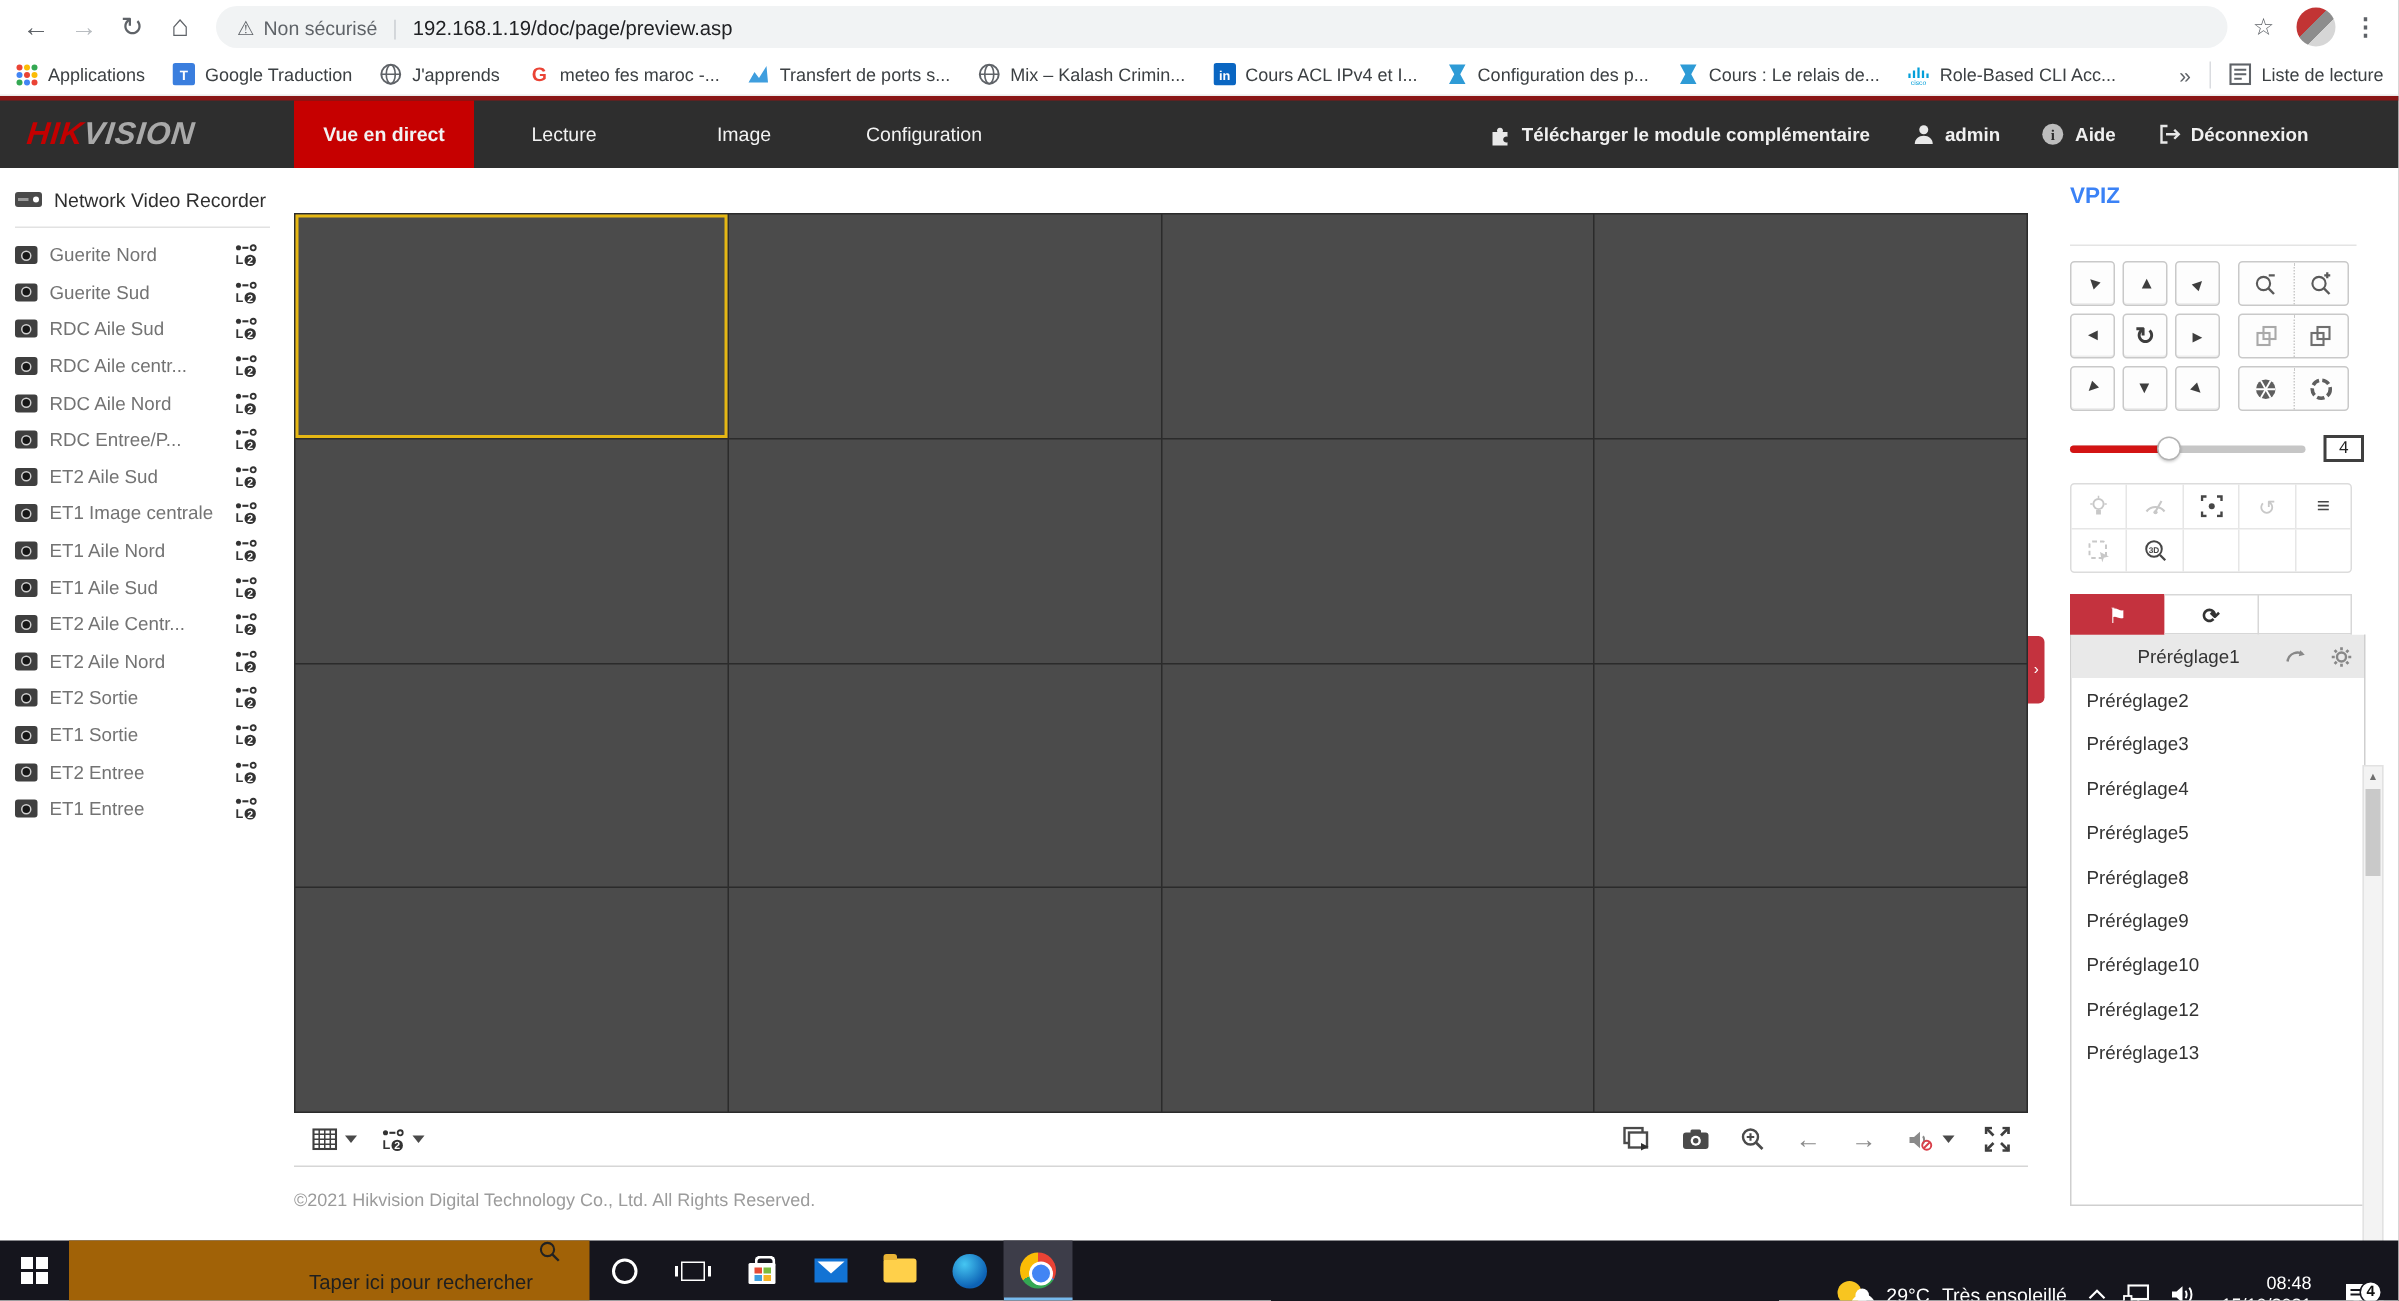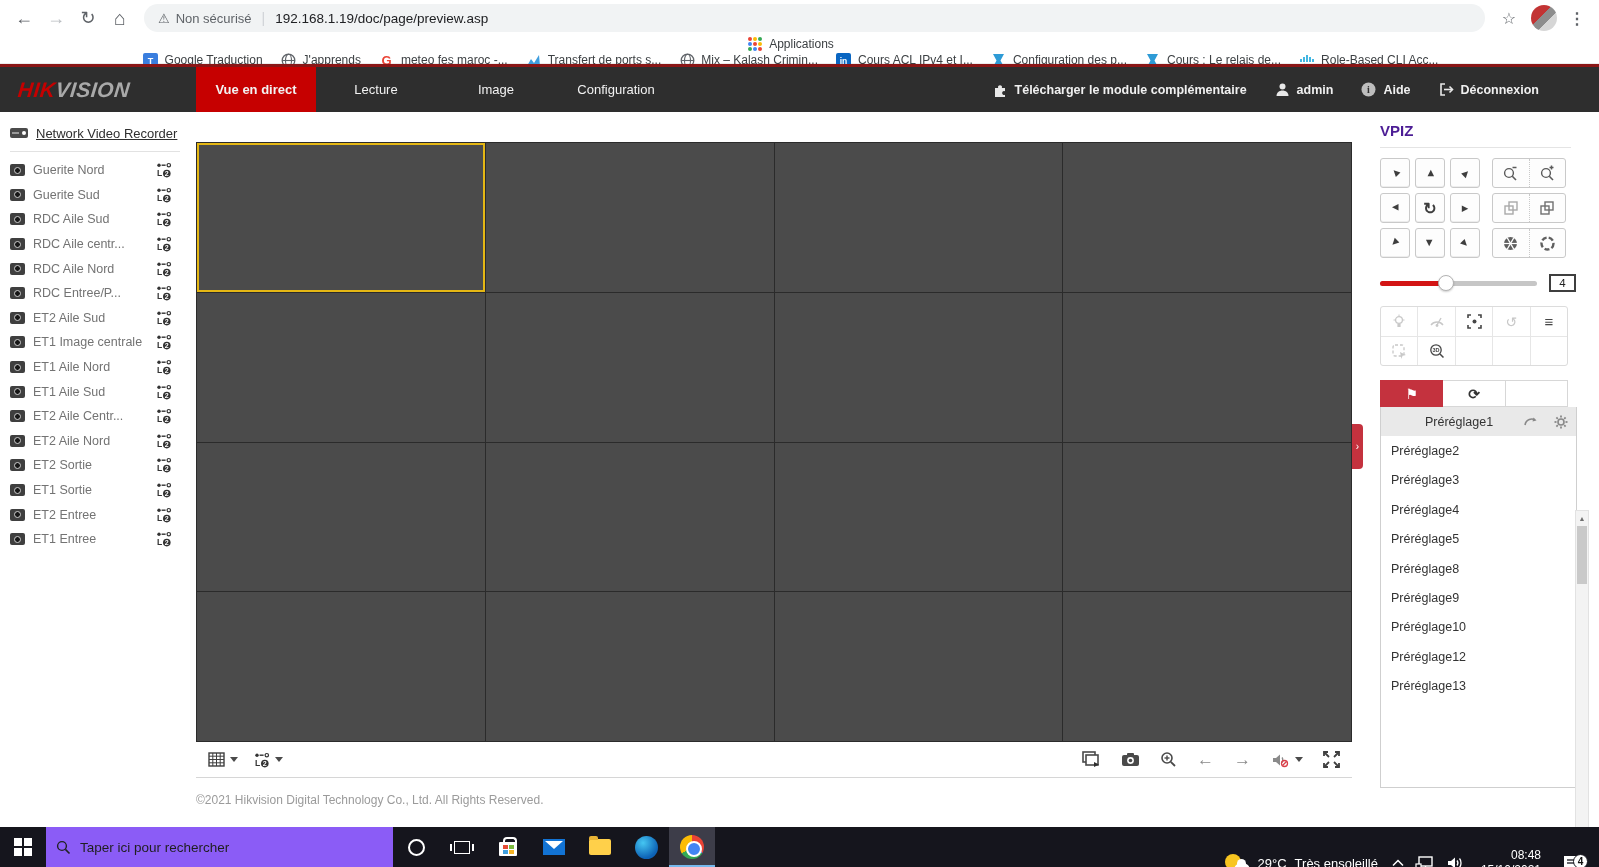--- a/index.html
+++ b/index.html
@@ -17,21 +17,21 @@
     display:flex; align-items:center; padding:0 14px; font-size:13px; color:#5f6368; }
   .url-pill .warn { font-size:13px; margin-right:6px; color:#5f6368; }
   .url-pill .sep { color:#cfd2d6; margin:0 10px; font-size:14px; }
   .url-text { color:#202124; font-size:13.5px; }
   .avatar { width:26px; height:26px; border-radius:50%; margin:0 6px;
     background:linear-gradient(135deg,#c23434 0 42%,#8d8d8d 42% 62%,#d6d6d6 62%); }
   .kebab { font-size:16px; color:#5f6368; font-weight:bold; padding:0 6px; }
 
   
   .bookmarks { position:absolute; top:36px; left:0; width:100%; height:28px; background:#fff;
-    display:flex; align-items:center; padding:0 10px; border-bottom:1px solid #ececec;flex-direction:column; }
+    display:flex; align-items:center; padding:0 10px; border-bottom:1px solid #ececec; }
   .bm-item { display:flex; align-items:center; margin-right:18px; cursor:pointer; white-space:nowrap; }
   .bm-label { font-size:12px; color:#3c4043; margin-left:6px; }
   .fav { width:16px; height:16px; display:inline-flex; align-items:center; justify-content:center; }
   .apps-grid { display:grid; grid-template-columns:repeat(3,4px); grid-template-rows:repeat(3,4px); gap:1px; }
   .apps-grid i { border-radius:50%; }
   .bm-right { margin-left:auto; display:flex; align-items:center; }
   .bm-overflow { color:#5f6368; font-size:14px; margin-right:12px; }
   .bm-vsep { width:1px; height:18px; background:#dadce0; margin-right:12px; }
 
   
@@ -46,21 +46,21 @@
   .hik-right { margin-left:auto; display:flex; align-items:center; gap:28px; padding-right:60px; }
   .hik-link { display:flex; align-items:center; gap:7px; color:#f0f0f0; font-size:12.5px;
     font-weight:bold; cursor:pointer; }
 
   
   .content { position:absolute; top:112px; left:0; width:100%; height:715px; background:#fff; }
 
   
   .sidebar { position:absolute; left:0; top:0; width:190px; height:100%; padding:8px 0 0 10px; }
   .dev-row { display:flex; align-items:center; gap:8px; height:26px; }
-  .dev-label { font-size:13px; color:#2f2f2f;text-decoration:underline; }
+  .dev-label { font-size:13px; color:#2f2f2f; }
   .nvr-ico { width:18px; height:10px; background:#4a4a4a; border-radius:2px; position:relative; }
   .nvr-ico::after { content:""; position:absolute; right:2px; top:3px; width:4px; height:4px;
     border-radius:50%; background:#fff; }
   .nvr-ico::before { content:""; position:absolute; left:2px; top:4px; width:7px; height:2px;
     background:#9a9a9a; }
   .side-div { border-bottom:1px solid #e2e2e2; margin:5px 10px 6px 0; }
   .cam-row { display:flex; align-items:center; height:24.6px; padding-right:18px; cursor:pointer; }
   .cam-ico { width:15px; height:12px; background:#3f3f3f; border-radius:2px; position:relative;
     flex:0 0 15px; }
   .cam-ico::after { content:""; position:absolute; left:4px; top:2.5px; width:5px; height:5px;
@@ -83,21 +83,21 @@
     border-bottom:1px solid #d6d6d6; }
   .tool-btn { display:flex; align-items:center; margin-right:16px; cursor:pointer; }
   .caret { width:0; height:0; border-left:4px solid transparent; border-right:4px solid transparent;
     border-top:5px solid #4a4a4a; margin-left:5px; }
   .tool-right { margin-left:auto; display:flex; align-items:center; gap:20px; }
   .pg-arrow { font-size:17px; color:#8a8a8a; font-weight:bold; line-height:1; }
   .viewer-footer { text-align:left; color:#9b9b9b; font-size:12px; margin-top:15px; }
 
   
   .ptz { position:absolute; left:1364px; top:0; width:235px; height:100%; padding:4px 0 0 16px; }
-  .ptz-title { font-size:15px; font-weight:bold; color:#4c1d95; margin:6px 0 8px; }
+  .ptz-title { font-size:15px; font-weight:bold; color:#3b82f6; margin:6px 0 24px; }
   .ptz-hr { border-bottom:1px solid #e4e4e4; margin-right:28px; margin-bottom:10px; }
   .ptz-main { display:flex; gap:12px; }
   .dir-grid { display:grid; grid-template-columns:repeat(3,30px); grid-template-rows:repeat(3,30px);
     gap:5px; }
   .pbtn { border:1px solid #c9c9c9; border-radius:3px; background:#fdfdfd;
     box-shadow:inset 0 -1px 0 #ededed; display:flex; align-items:center; justify-content:center;
     color:#3e3e3e; cursor:pointer; }
   .pbtn .tri { font-size:8.5px; display:inline-block; }
   .pbtn .spin { font-size:16px; font-weight:bold; }
   .pair-col { display:flex; flex-direction:column; gap:5px; }
@@ -137,21 +137,21 @@
     align-items:center; justify-content:center; font-size:7px; color:#6f6f6f; }
   .pscroll .arr.up { top:0; }
   .pscroll .thumb { position:absolute; left:1px; top:15px; width:10px; height:58px; background:#c9c9c9; }
 
   
   .taskbar { position:absolute; top:827px; left:0; width:100%; height:40px; background:#15151d;
     display:flex; align-items:stretch; color:#fff; }
   .tb-btn { width:46px; display:flex; align-items:center; justify-content:center; cursor:pointer; }
   .win-logo { display:grid; grid-template-columns:8px 8px; grid-template-rows:8px 8px; gap:1.5px; }
   .win-logo i { background:#fff; }
-  .tb-search { width:347px; background:#8b5cf6; display:flex; align-items:center; padding:0 10px; }
+  .tb-search { width:347px; background:#a16207; display:flex; align-items:flex-end; padding:0 10px;flex-direction:column; }
   .tb-search input { border:none; outline:none; flex:1; font-size:13.5px; background:transparent;
     font-family:"Liberation Sans",sans-serif; color:#111; }
   .tb-search input::placeholder { color:#1f1f1f; }
   .cortana-ring { width:17px; height:17px; border:2.5px solid #fff; border-radius:50%; }
   .tb-app.active { background:#3d3d49; box-shadow:inset 0 -2px 0 #76b9ed; }
   .chrome-ball { width:24px; height:24px; border-radius:50%;
     background:conic-gradient(#ea4335 0 33%, #4285f4 33% 34%, #34a853 34% 66%, #fbbc05 66% 100%);
     position:relative; }
   .chrome-ball::after { content:""; position:absolute; left:6px; top:6px; width:12px; height:12px;
     border-radius:50%; background:#4285f4; border:2.5px solid #fff; }

